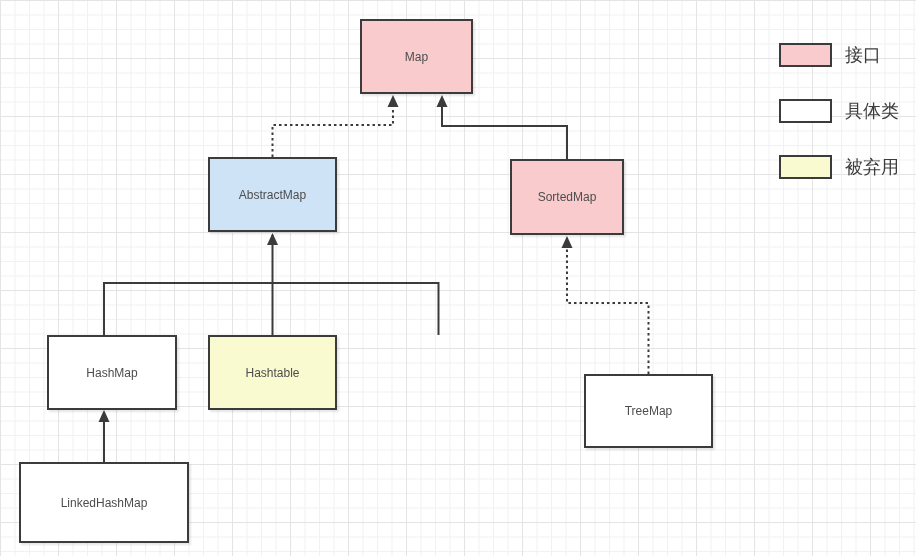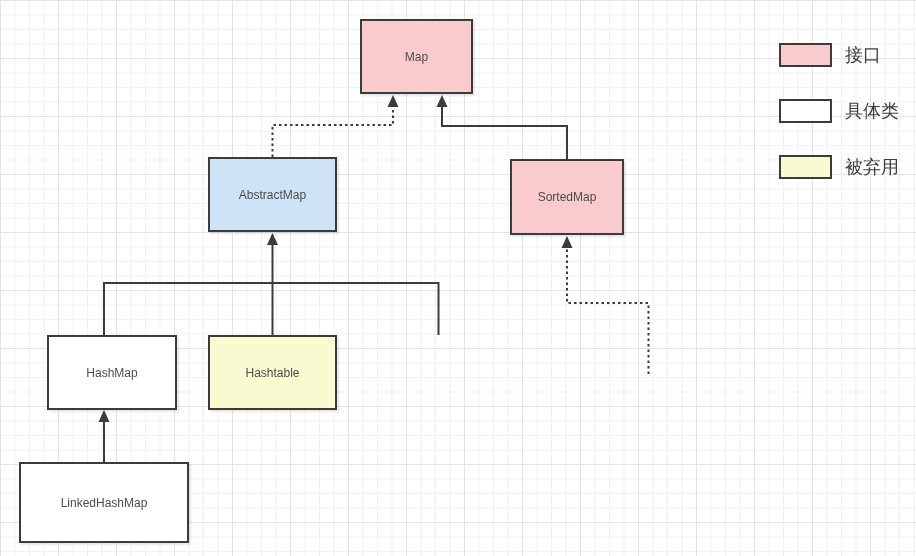--- a/index.html
+++ b/index.html
@@ -112,20 +112,23 @@
 
   <div class="node" style="left: 39px; top: 335px; width: 130px; height: 75px; background-color: rgb(255, 255, 255); margin-left: 8px;">
     <span class="node-label">HashMap</span>
   </div>
 
   <div class="node" style="left: 208px; top: 335px; width: 129px; height: 75px; background-color: rgb(250, 250, 208);">
     <span class="node-label">Hashtable</span>
   </div>
 
 
+  <div class="node" style="left: 584px; top: 374px; width: 129px; height: 74px; background-color: rgb(255, 255, 255);">
+    <span class="node-label">TreeMap</span>
+  </div>
 
   <div class="node" style="left: 19px; top: 462px; width: 170px; height: 81px; background-color: rgb(255, 255, 255);">
     <span class="node-label">LinkedHashMap</span>
   </div>
 
   <div class="legend">
     <div class="legend-row">
       <div class="legend-swatch" style="background-color: rgb(249, 203, 205);"></div>
       <span class="legend-label">接口</span>
     </div>

